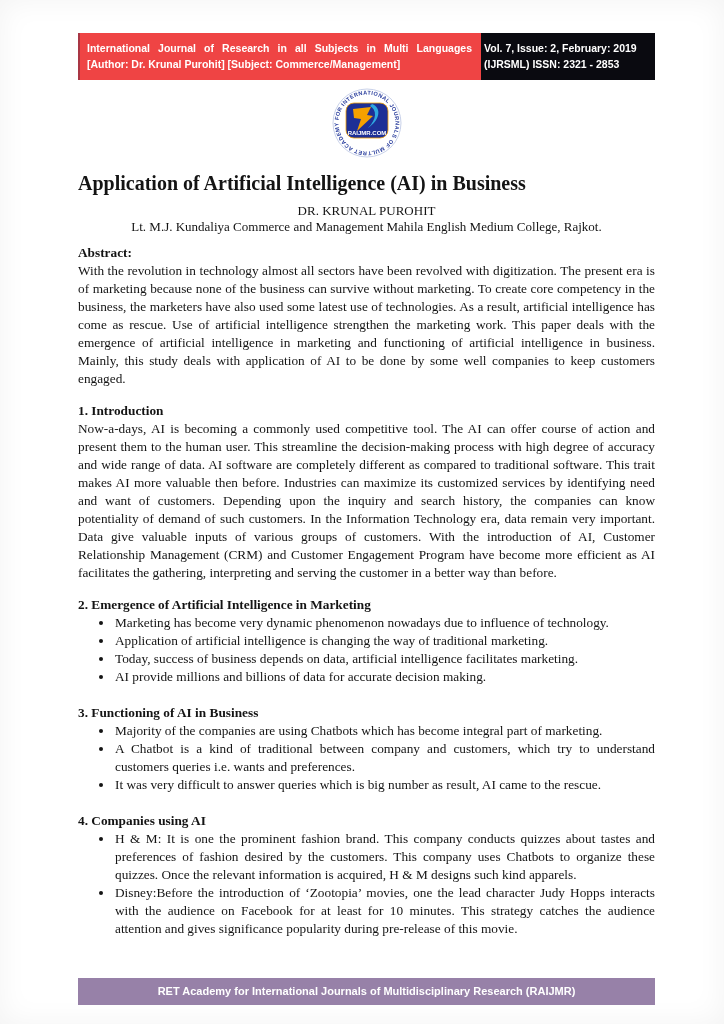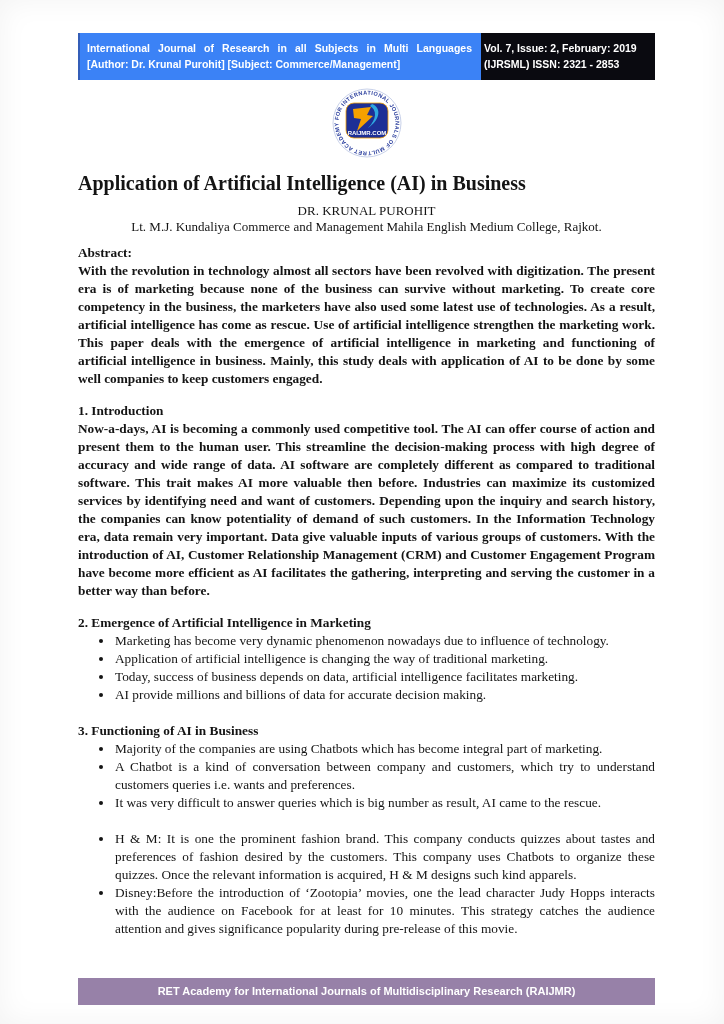--- a/index.html
+++ b/index.html
@@ -14,21 +14,21 @@
   }
   .content {
     position:absolute;
     left:78px; width:577px; top:0;
   }
 
   
   .header-banner { display:flex; margin-top:33px; height:47px; }
   .header-left {
     flex:1;
-    background:#3b82f6;
+    background:#ef4444;
     color:#ffffff;
     font-family:"Liberation Sans", sans-serif;
     font-weight:bold;
     font-size:10.5px;
     line-height:16px;
     padding:7px 9px 0 9px;
     box-shadow: inset 2px 0 0 rgba(40,30,70,0.35);
   }
   .journal-line { text-align:justify; text-align-last:justify; white-space:nowrap; }
   .header-right {
@@ -53,21 +53,21 @@
     font-size:20px;
     font-weight:bold;
     margin-top:12px;
     line-height:26px;
   }
   .author-block { text-align:center; font-size:13px; line-height:16px; margin-top:7px; }
 
   
   .section { margin-top:14px; font-size:13.3px; line-height:18px; }
   .section-heading { font-weight:bold; }
-  .body-par { text-align:justify;font-weight:bold; }
+  .body-par { text-align:justify; }
   ul.bullets { margin:0; padding-left:36px; }
   ul.bullets li { padding-left:1px; text-align:justify; }
   .lead { font-weight:normal; }
 
   
   .footer-banner {
     position:absolute;
     left:78px; width:557px;
     bottom:19px;
     background:#9781A8;
@@ -141,26 +141,27 @@
         <li>Application of artificial intelligence is changing the way of traditional marketing.</li>
         <li>Today, success of business depends on data, artificial intelligence facilitates marketing.</li>
         <li>AI provide millions and billions of data for accurate decision making.</li>
       </ul>
     </div>
 
     <div class="section" style="margin-top:18px;">
       <div class="section-heading">3. Functioning of AI in Business</div>
       <ul class="bullets">
         <li>Majority of the companies are using Chatbots which has become integral part of marketing.</li>
-        <li>A Chatbot is a kind of conversation between company and customers, which try to understand customers queries i.e. wants and preferences.</li>
+        <li>A Chatbot is a kind of traditional between company and customers, which try to understand customers queries i.e. wants and preferences.</li>
         <li>It was very difficult to answer queries which is big number as result, AI came to the rescue.</li>
       </ul>
     </div>
 
     <div class="section" style="margin-top:18px;">
+      <div class="section-heading">4. Companies using AI</div>
       <ul class="bullets">
         <li><span class="lead">H &amp; M:</span><span> It is one the prominent fashion brand. This company conducts quizzes about tastes and preferences of fashion desired by the customers. This company uses Chatbots to organize these quizzes. Once the relevant information is acquired, H &amp; M designs such kind apparels.</span></li>
         <li><span class="lead">Disney:</span><span>Before the introduction of ‘Zootopia’ movies, one the lead character Judy Hopps interacts with the audience on Facebook for at least for 10 minutes. This strategy catches the audience attention and gives significance popularity during pre-release of this movie.</span></li>
       </ul>
     </div>
 
   </div>
 
   <div class="footer-banner">
     <div class="footer-line2">RET Academy for International Journals of Multidisciplinary Research (RAIJMR)</div>

